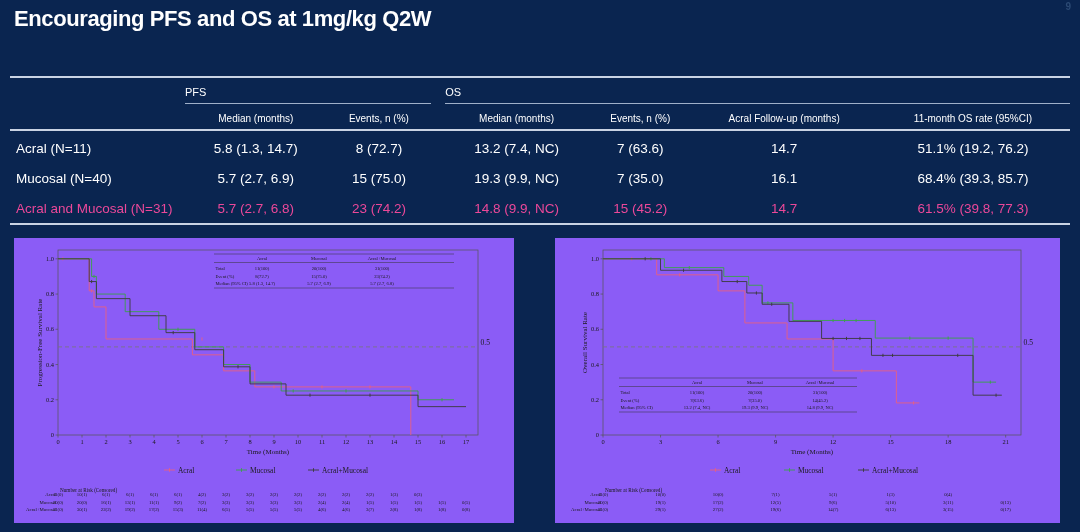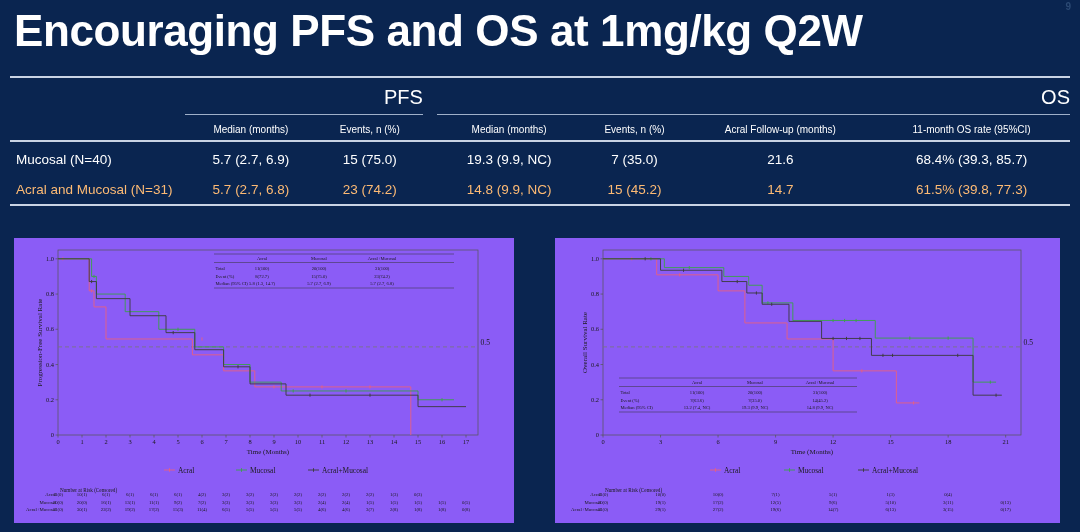--- a/index.html
+++ b/index.html
@@ -9,35 +9,35 @@
     font-family: "Liberation Sans", sans-serif;
     overflow: hidden;
     position: relative;
   }
   .slide-number {
     position: absolute; top: 1px; right: 9px;
     color: #2c4a74; font-size: 10px; font-weight: bold;
   }
   .title {
     position: absolute; left: 14px; top: 6px;
-    color: #ffffff; font-size: 44px; font-weight: bold;
+    color: #ffffff; font-size: 22px; font-weight: bold;
     letter-spacing: -0.4px; white-space: nowrap;
   }
   
   .tbl-wrap { position: absolute; left: 10px; top: 76px; width: 1060px; }
   table.summary { width: 100%; border-collapse: collapse; color: #fff; }
   table.summary td, table.summary th { padding: 0; font-weight: normal; }
   .rule-top td { border-top: 2.5px solid #c9d3e4; height: 3px; }
   .rule-head td { border-top: 2px solid #c9d3e4; height: 3px; }
   .rule-bot td { border-top: 2.5px solid #c9d3e4; height: 3px; }
-  .grp { text-align: right; font-weight: bold; font-size: 20px; padding: 6px 0 5px 0 !important; margin-top: 20px; }
+  .grp { text-align: left; font-weight: bold; font-size: 11px; padding: 6px 0 5px 0 !important; margin-top: 20px; }
   .colhead { text-align: center; font-weight: bold; font-size: 10px; padding: 6px 4px 5px 4px !important; white-space: nowrap; }
   .datarow td { text-align: center; font-size: 13.5px; padding: 8px 4px 7px 4px !important; white-space: nowrap; }
   .datarow td.lbl { text-align: left; padding-left: 6px !important; }
-  .gold { color: #fdba74; margin-left: 24px; }
+  .gold { color: #ec4899; margin-left: 24px; }
   .c-label { width: 175px; }
   .sep { width: 14px; }
   
   .panel { position: absolute; background: #8b5cf6; }
   #panel-pfs { left: 14px; top: 238px; width: 500px; height: 285px; }
   #panel-os  { left: 555px; top: 238px; width: 505px; height: 285px; }
   .chart-svg { display: block; width: 100%; height: 100%; }
   text { font-family: "Liberation Serif", serif; fill: #1a1a1a; }
   .tick-lab { font-size: 6.4px; text-anchor: middle; }
   .ytick-lab { font-size: 6.4px; text-anchor: end; }
@@ -87,27 +87,37 @@
           <td class="sep"></td>
           <td class="colhead">Median (months)</td>
           <td class="colhead">Events, n (%)</td>
           <td class="colhead">Acral Follow-up (months)</td>
           <td class="colhead">11-month OS rate (95%CI)</td>
         </tr>
         <tr class="rule-head">
           <td colspan="8"></td>
         </tr>
         <tr class="datarow">
+          <td class="lbl c-label">Acral (N=11)</td>
+          <td>5.8 (1.3, 14.7)</td>
+          <td>8 (72.7)</td>
+          <td class="sep"></td>
+          <td>13.2 (7.4, NC)</td>
+          <td>7 (63.6)</td>
+          <td>14.7</td>
+          <td>51.1% (19.2, 76.2)</td>
+        </tr>
+        <tr class="datarow">
           <td class="lbl c-label">Mucosal (N=40)</td>
           <td>5.7 (2.7, 6.9)</td>
           <td>15 (75.0)</td>
           <td class="sep"></td>
           <td>19.3 (9.9, NC)</td>
           <td>7 (35.0)</td>
-          <td>21.6</td>
+          <td>16.1</td>
           <td>68.4% (39.3, 85.7)</td>
         </tr>
         <tr class="datarow">
           <td class="lbl c-label gold">Acral and Mucosal (N=31)</td>
           <td class="gold">5.7 (2.7, 6.8)</td>
           <td class="gold">23 (74.2)</td>
           <td class="sep"></td>
           <td class="gold">14.8 (9.9, NC)</td>
           <td class="gold">15 (45.2)</td>
           <td class="gold">14.7</td>

